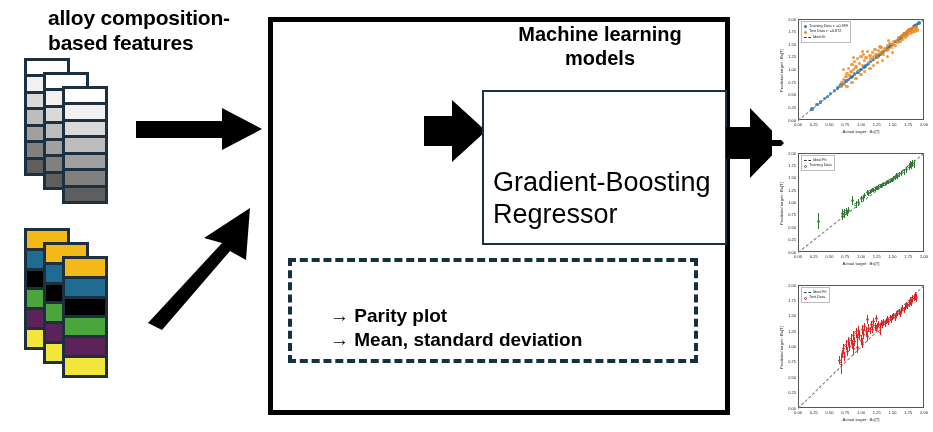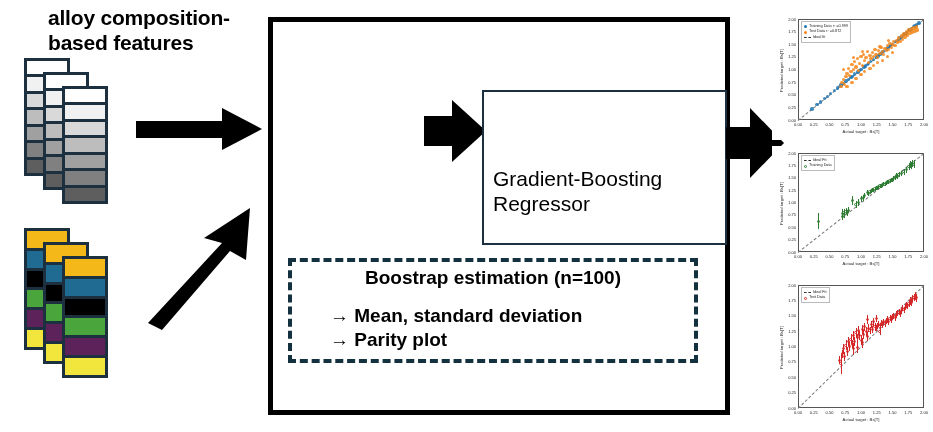--- a/index.html
+++ b/index.html
@@ -55,21 +55,21 @@
   }
   .split-text {
     position:absolute; left:283px; top:93px; width:140px;
     font-size:19px; line-height:1.36; font-weight:normal;
   }
   .model-box {
     position:absolute; left:482px; top:90px; width:245px; height:155px;
     border:2px solid #1d3040; background:#fff;
   }
   .model-box .m1 { position:absolute; left:9px; top:14px; font-size:21px; }
-  .model-box .m2 { position:absolute; left:9px; top:75px; font-size:21px; line-height:1.18; }
+  .model-box .m2 { position:absolute; left:9px; top:75px; font-size:27px; line-height:1.18; }
 
   .boot-box {
     position:absolute; left:288px; top:258px; width:410px; height:105px;
     border:4px dashed #13313f; background:#fff;
   }
   .boot-title {
     position:absolute; left:0; top:5px; width:100%;
     text-align:center; font-size:19px; font-weight:bold;
   }
   .boot-lines {
@@ -182,38 +182,39 @@
     <div class="head" style="left:86px; top:0;
          border-top-width:21px; border-bottom-width:21px; border-left-width:40px;"></div>
   </div>
 
   <svg class="arrow-diag" style="left:142px; top:180px;" width="130" height="150" viewBox="0 0 130 150">
     <path d="M 6 143 L 80 63 L 62 58 L 108 28 L 104 80 L 88 71 L 20 150 Z" fill="#000"></path>
   </svg>
 
   <div class="main-box"></div>
 
+  <div class="ml-title" style="white-space: pre-line;">Machine learning
+models</div>
 
 
   <div class="arrow-h" style="left:424px; top:100px; width:62px; height:62px;">
     <div class="shaft" style="left:0; top:16px; width:30px; height:30px;"></div>
     <div class="head" style="left:28px; top:0;
          border-top-width:31px; border-bottom-width:31px; border-left-width:34px;"></div>
   </div>
 
   <div class="model-box">
     <div class="m2" style="white-space: pre-line;">Gradient-Boosting
 Regressor</div>
   </div>
 
   <div class="boot-box">
-    <div class="boot-title">Boostrap estimation (n=100)</div>
     <div class="boot-lines">
+      <div>→ Parity plot</div>
       <div>→ Mean, standard deviation</div>
-      <div>→ Parity plot</div>
     </div>
   </div>
 
   <div class="arrow-h" style="left:726px; top:108px; width:60px; height:70px;">
     <div class="shaft" style="left:0; top:19px; width:26px; height:32px;"></div>
     <div class="head" style="left:24px; top:0;
          border-top-width:35px; border-bottom-width:35px; border-left-width:34px;"></div>
   </div>
 
   <div class="plot" id="plot0" style="left:772px; top:12px; width:160px; height:128px;">

